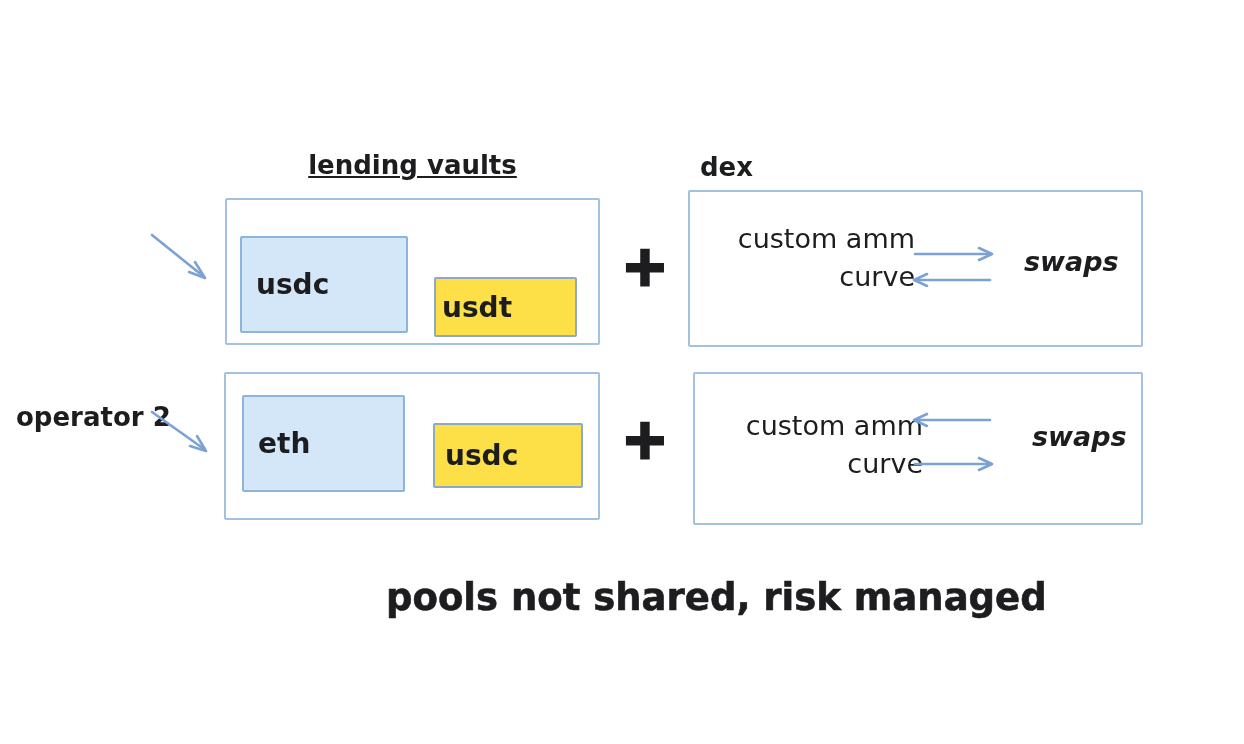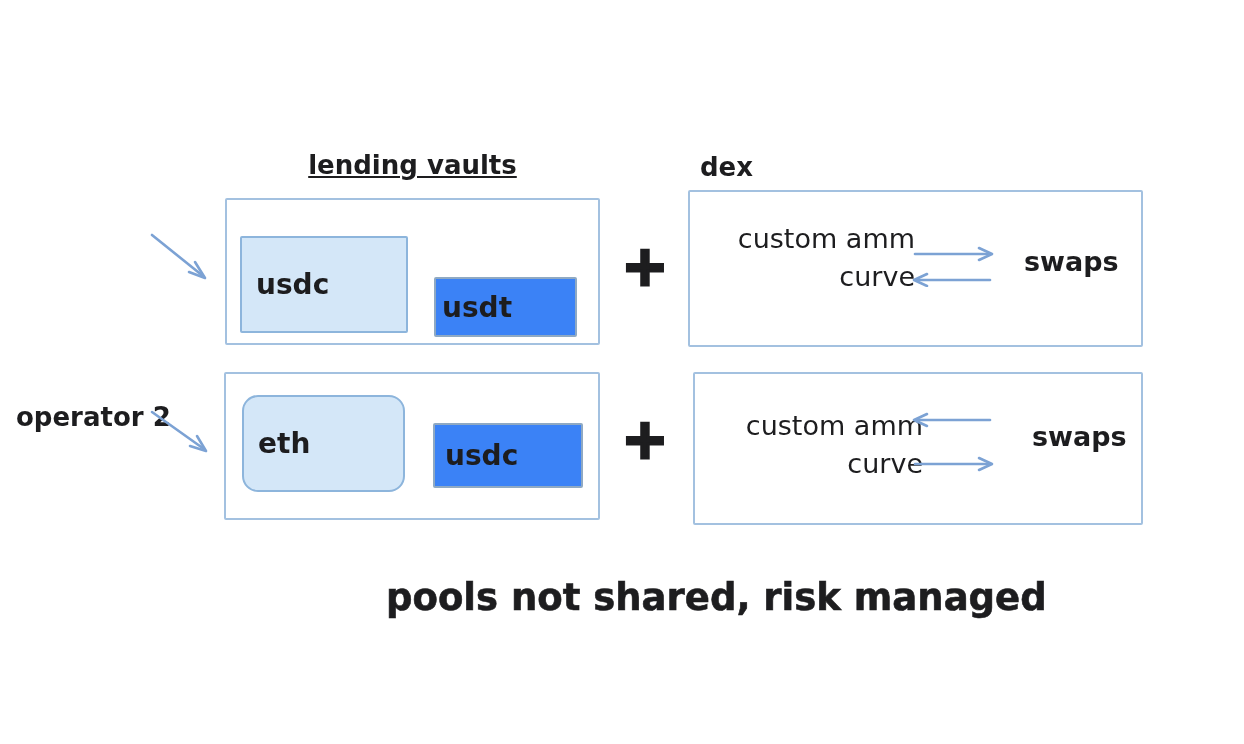--- a/index.html
+++ b/index.html
@@ -52,24 +52,24 @@
     position: absolute;
     box-sizing: border-box;
     border-radius: 2px;
     display: flex;
     align-items: center;
     font-size: 28px;
     font-weight: bold;
     padding-left: 14px;
   }
   .asset.blue   { background: #d4e7f8; border: 2px solid #8db5dc; }
-  .asset.yellow { background: #3b82f6; border: 2px solid #8fa9c3; }
+  .asset.yellow { background: #fde047; border: 2px solid #8fa9c3; }
   .asset-a1 { left: 13px;  top: 36px; width: 168px; height: 97px; }
   .asset-b1 { left: 207px; top: 77px; width: 143px; height: 60px; padding-left: 6px; }
-  .asset-a2 { left: 16px;  top: 21px; width: 163px; height: 97px; border-radius: 16px; }
+  .asset-a2 { left: 16px;  top: 21px; width: 163px; height: 97px; }
   .asset-b2 { left: 207px; top: 49px; width: 150px; height: 65px; padding-left: 10px; }
 
   .plus {
     position: absolute;
     width: 56px; height: 64px;
     text-align: center;
     font-size: 56px;
     line-height: 62px;
     font-weight: bold;
     -webkit-text-stroke: 3px #1d1d1f;
@@ -89,20 +89,21 @@
   .amm2 { left: 18px; top: 33px; }
 
   .swap-arrows { position: absolute; }
   .arrows1 { left: 217px; top: 50px; }
   .arrows2 { left: 212px; top: 34px; }
 
   .swaps-label {
     position: absolute;
     font-size: 27px;
     font-weight: bold;
+    font-style: italic;
   }
   .swaps1 { left: 334px; top: 54px; }
   .swaps2 { left: 337px; top: 47px; }
 
   .caption {
     position: absolute;
     left: 340px; top: 574px;
     font-size: 37px;
     font-weight: bold;
     line-height: 47px;

